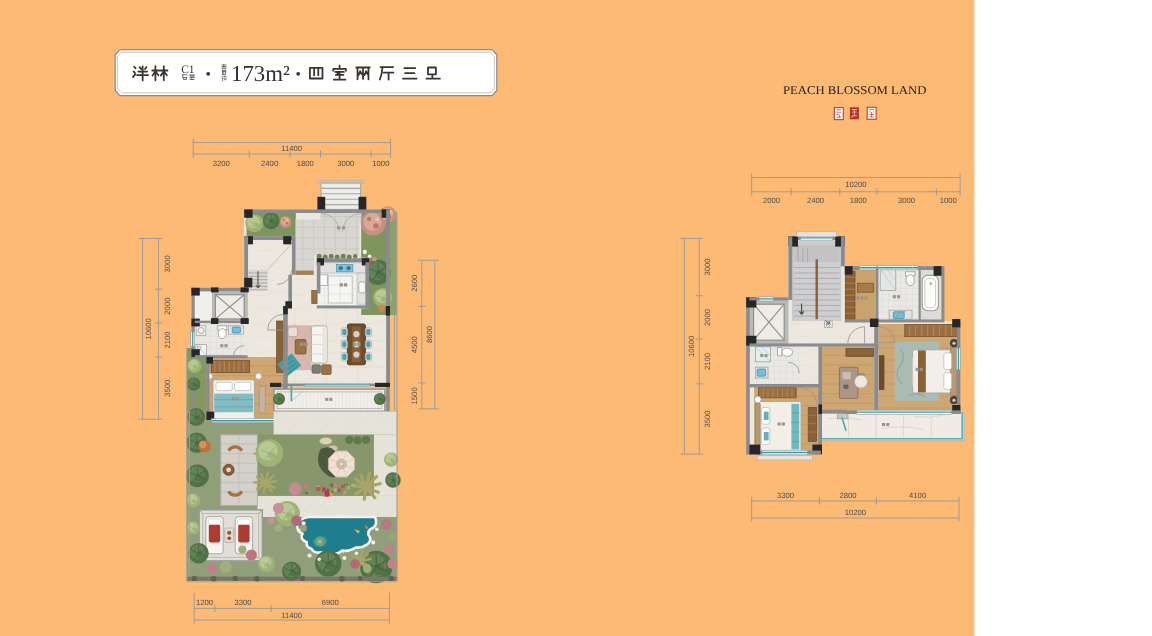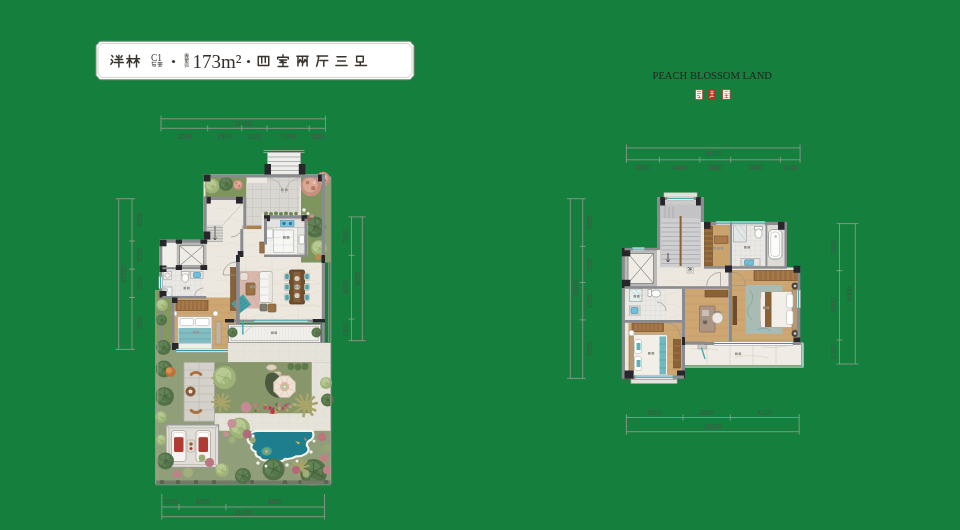--- a/index.html
+++ b/index.html
@@ -1,16 +1,16 @@
 <!DOCTYPE html>
 <html><head>
 <meta charset="utf-8">
 <style>
 html,body{margin:0;padding:0;background:#ffffff;}
-#page{position:relative;width:960px;height:530px;background:#15803d;overflow:hidden;
+#page{position:relative;width:812px;height:530px;background:#fdba74;overflow:hidden;
 font-family:"Liberation Sans",sans-serif;}
 svg{position:absolute;left:0;top:0;}
 .dim{stroke:#9a9a96;stroke-width:0.8;fill:none;}
 .dt{font:6.4px "Liberation Sans",sans-serif;fill:#4d4d4d;}
 .gw{fill:#8a8b8e;}
 .bw{fill:#27272b;}
 .glyph{stroke:#3a342e;stroke-width:2.1;fill:none;stroke-linecap:round;stroke-linejoin:round;}
 .tglyph{stroke:#4a443e;stroke-width:2.6;fill:none;stroke-linecap:round;}
 </style>
 </head>

